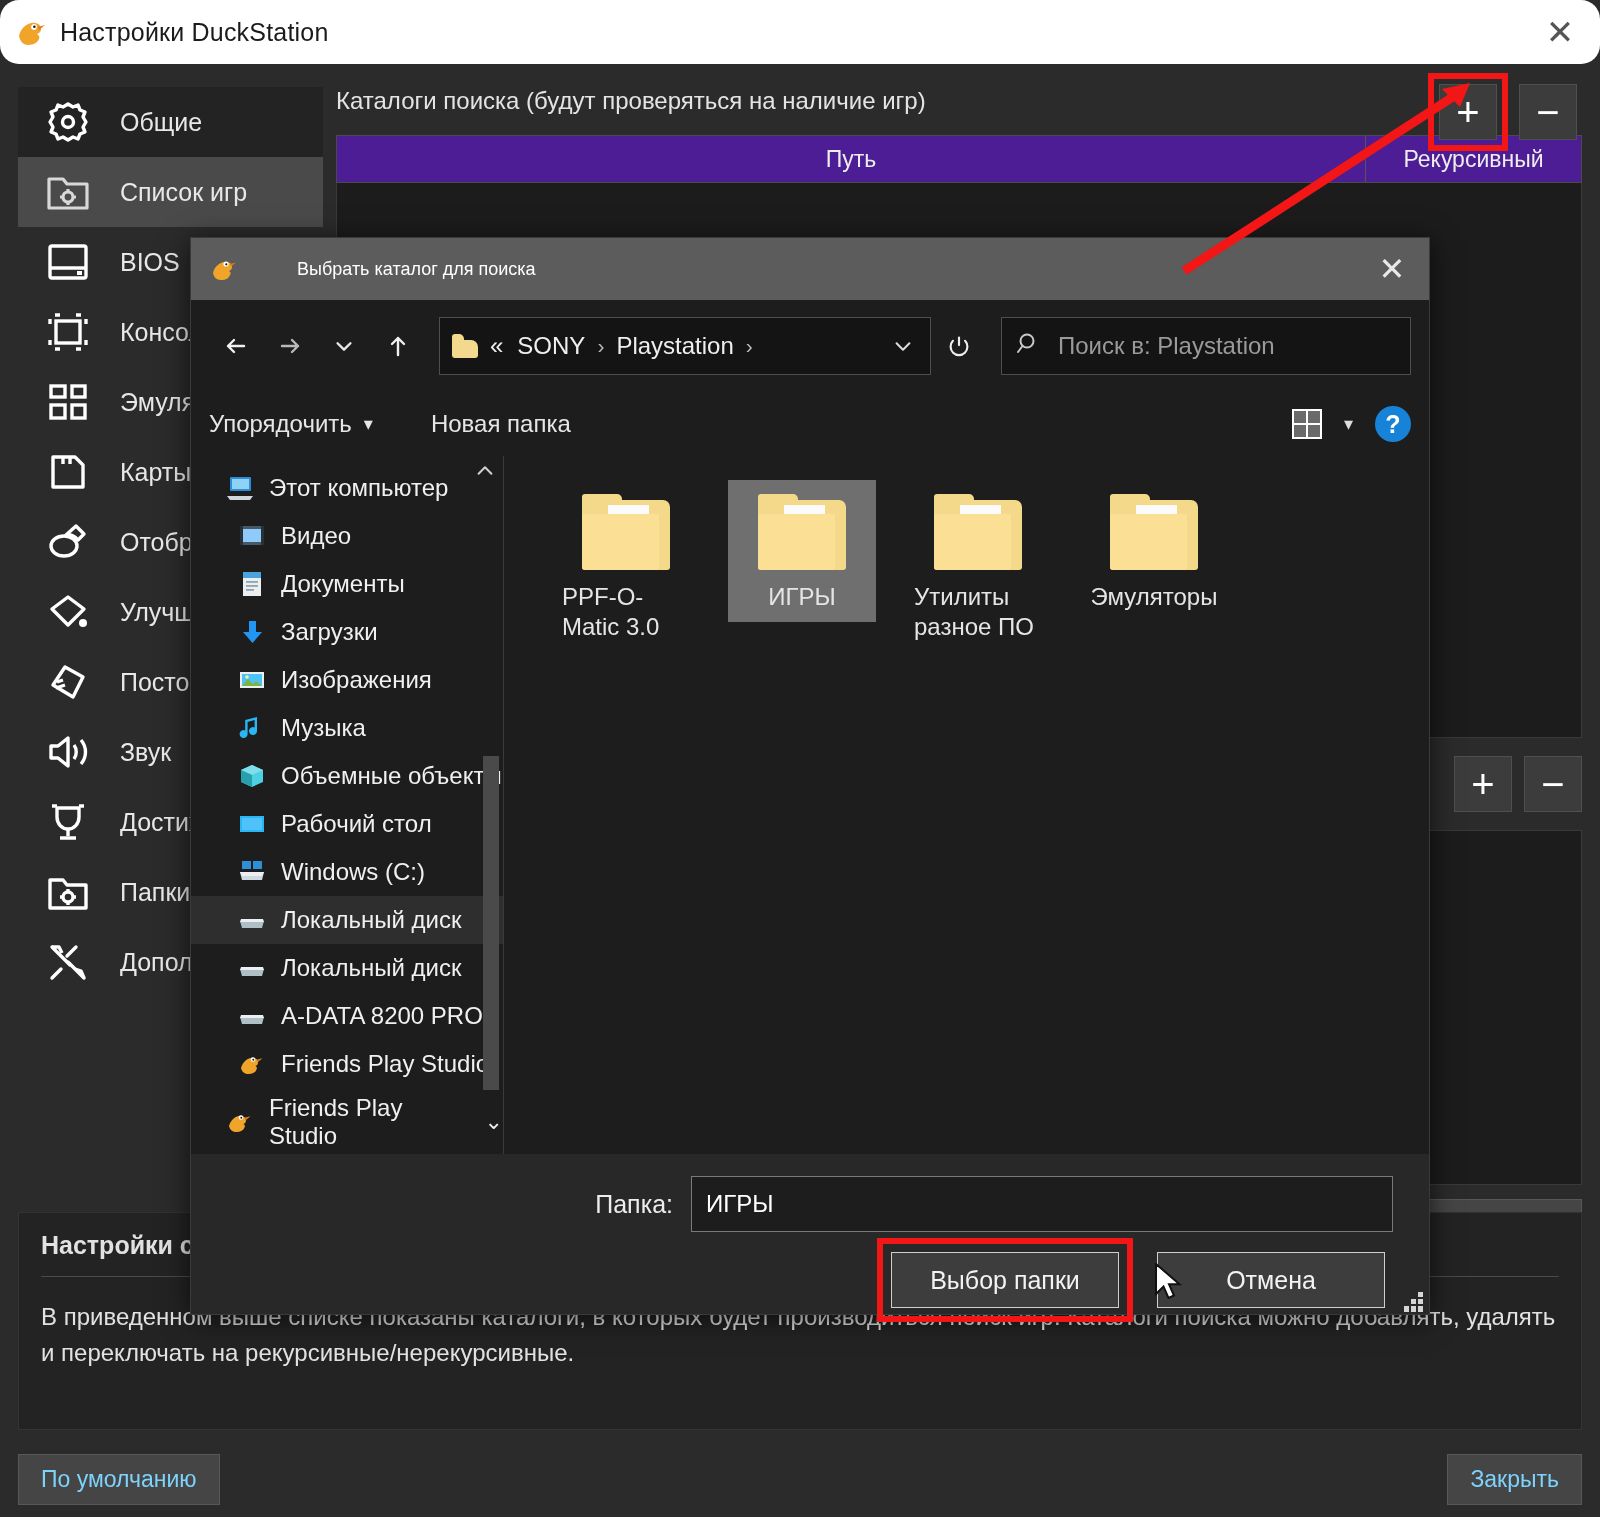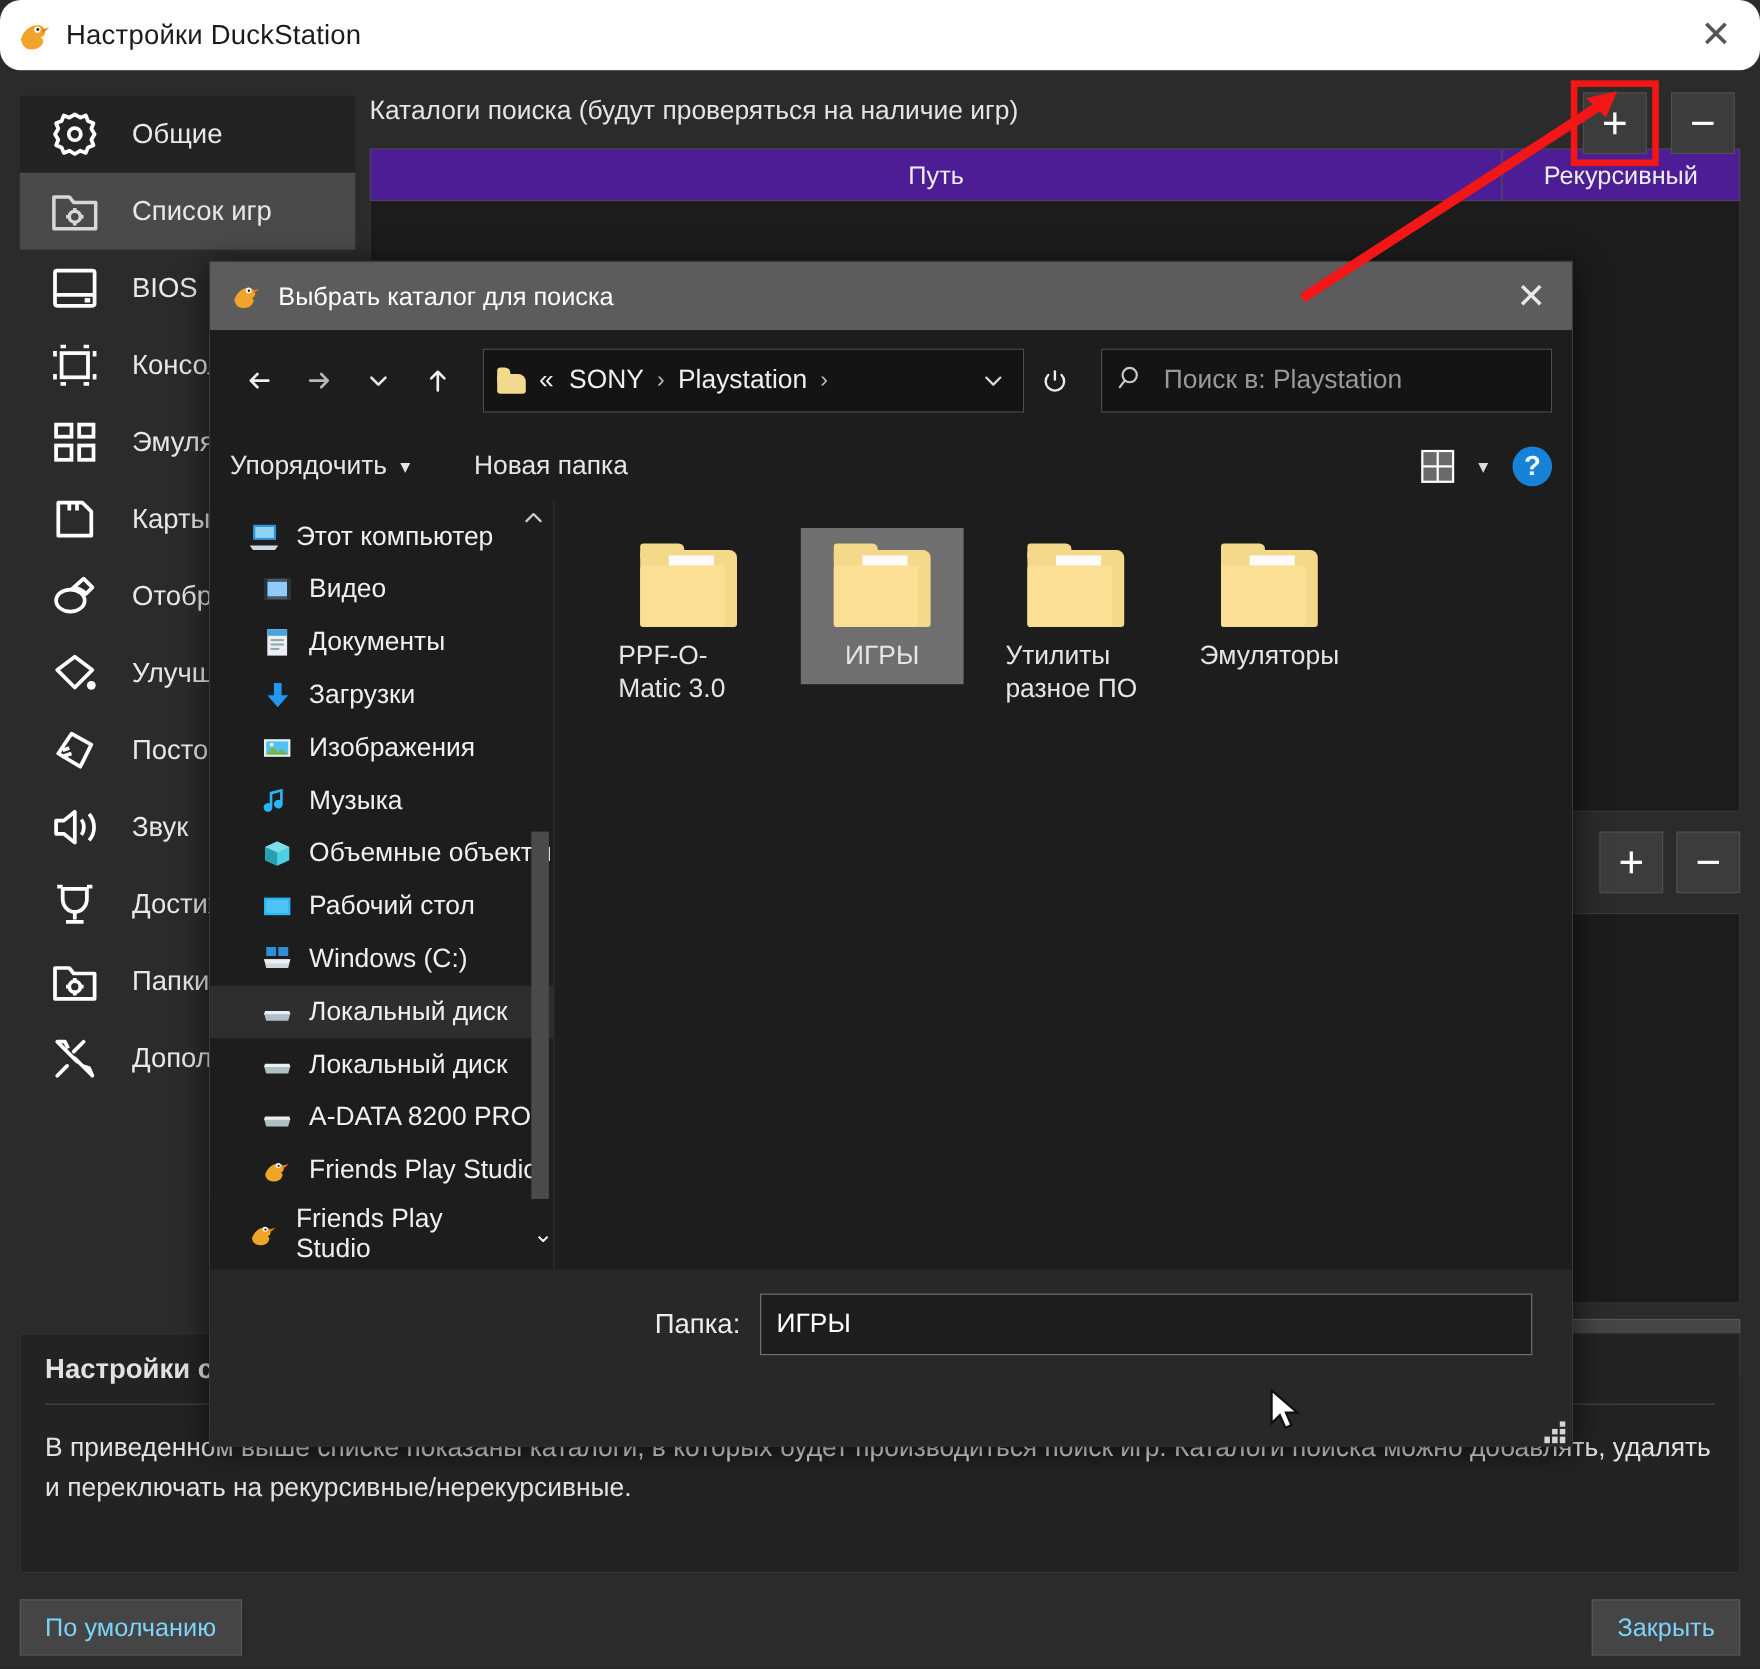--- a/index.html
+++ b/index.html
@@ -84,21 +84,21 @@
   
   .fd {
     position:absolute; left:190px; top:237px; width:1240px; height:1078px;
     background:#1d1d1d; border:1px solid #3a3a3a;
     box-shadow:0 4px 26px rgba(0,0,0,.65);
   }
   .fd-title {
     height:62px; background:#5c5c5c; display:flex; align-items:center; padding:0 10px 0 18px;
   }
   .fd-title-ico { width:30px; height:30px; margin-right:14px; flex:none; position:relative;}
-  .fd-title-text { font-size:23px; color:#fff; flex:1; }
+  .fd-title-text { font-size:18px; color:#fff; flex:1;margin-left:44px; }
   .fd-x { width:54px; height:48px; display:flex; align-items:center; justify-content:center;
           font-size:32px; color:#e9e9e9; font-weight:300; }
 
   .fd-nav { height:92px; display:flex; align-items:center; padding:0 18px; gap:0; }
   .navbtn { width:54px; height:54px; display:flex; align-items:center; justify-content:center;
             color:#f0f0f0; }
   .navbtn svg { width:30px; height:30px; }
   .navbtn.small svg { width:22px; height:22px; }
   .crumbbar {
     flex:1; height:58px; margin-left:14px; background:#141414; border:1px solid #4e4e4e;
@@ -696,20 +696,28 @@
 
         </div>
       </div>
     </div>
 
     <div class="fd-foot">
       <div class="foldline">
         <div class="foldlabel">Папка:</div>
         <div class="foldinput">ИГРЫ</div>
       </div>
+      <div class="fd-btns">
+        <div class="btnwrap hl">
+          <div class="fdbtn">Выбор папки</div>
+        </div>
+        <div class="btnwrap">
+          <div class="fdbtn">Отмена</div>
+        </div>
+      </div>
     </div>
 
     <div class="cursor" style="left:963px; top:1025px;">
       <svg viewBox="0 0 30 42">
           <path d="M2 1l0 30 7.5-7.5 5 11.5 5.5-2.5-5-11.3 10.5 0z" fill="#fff" stroke="#111" stroke-width="2"></path>
         </svg>
     </div>
   </div>
 
   <div style="position:absolute;left:1402px;top:1292px;width:26px;height:24px;">

